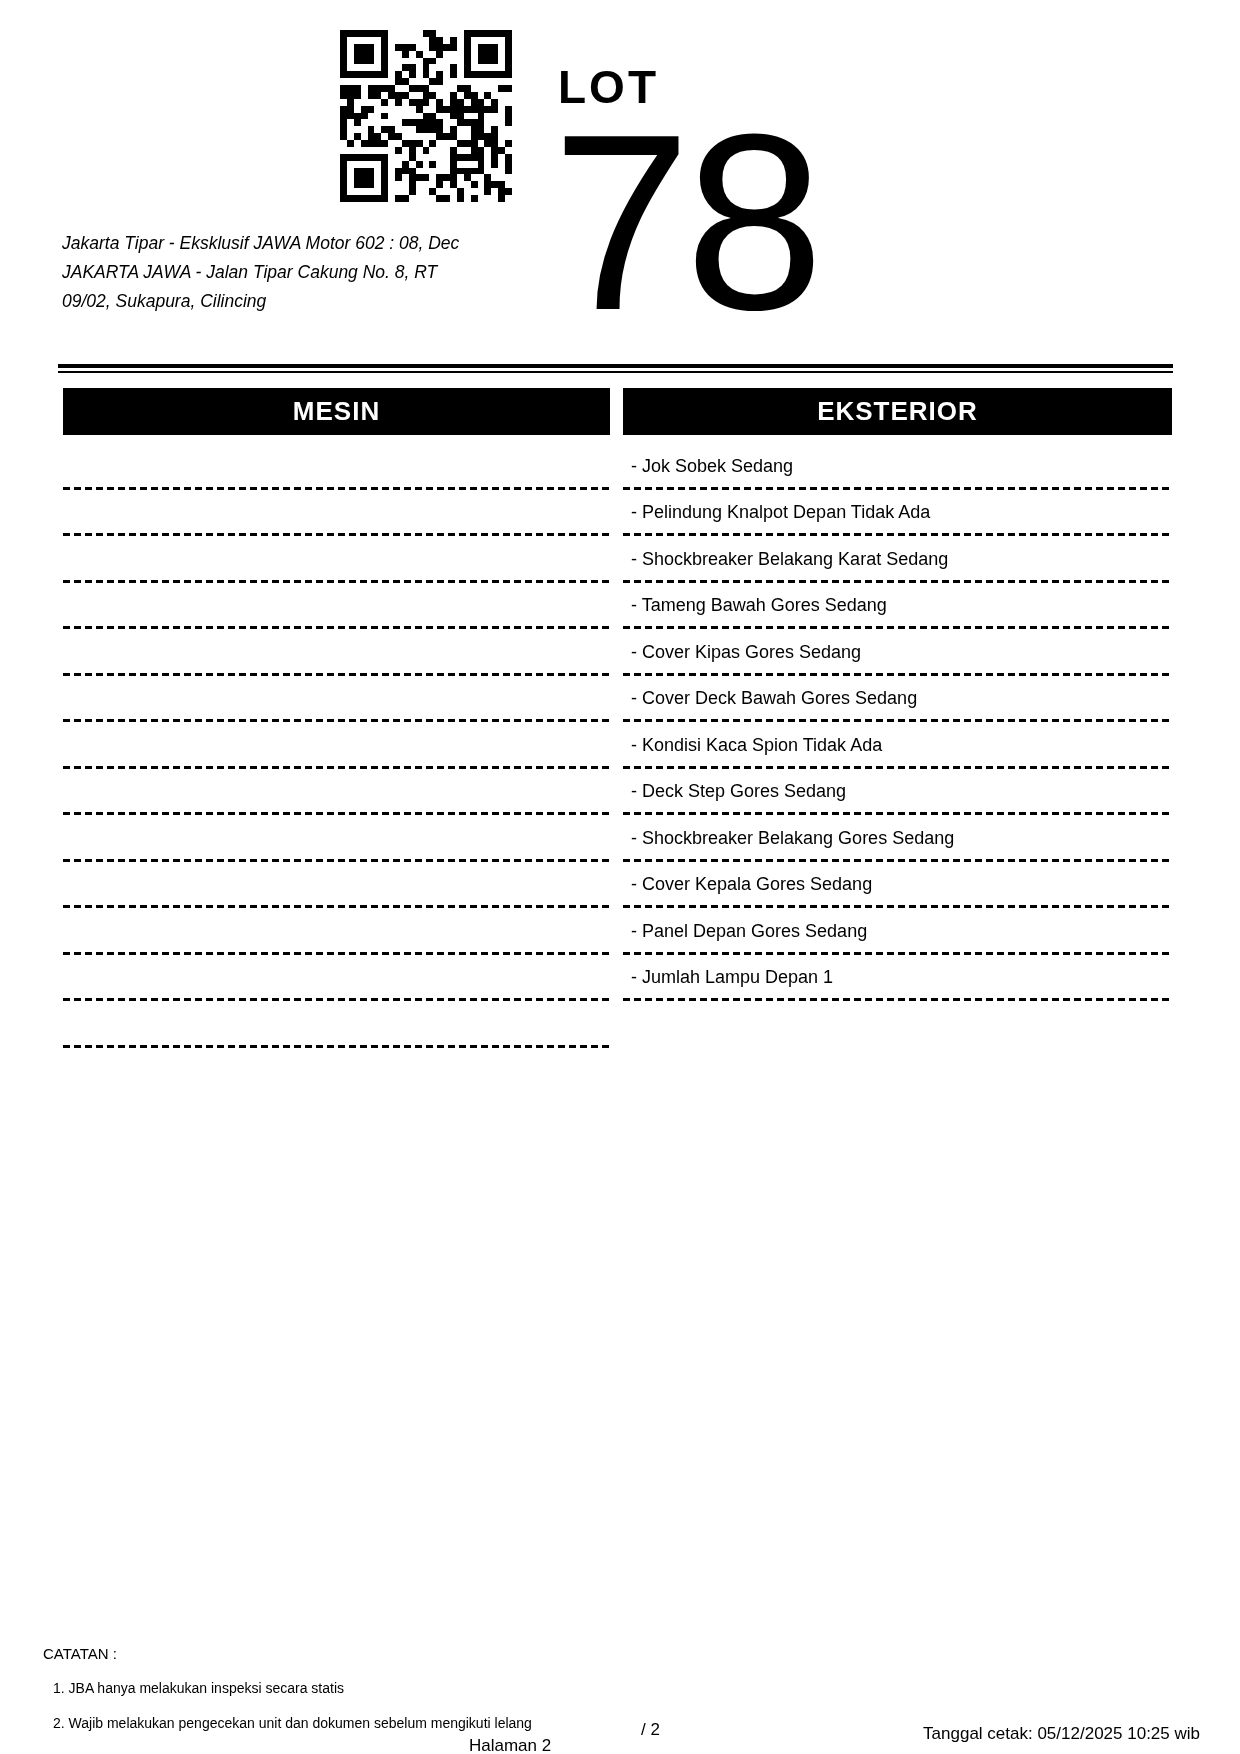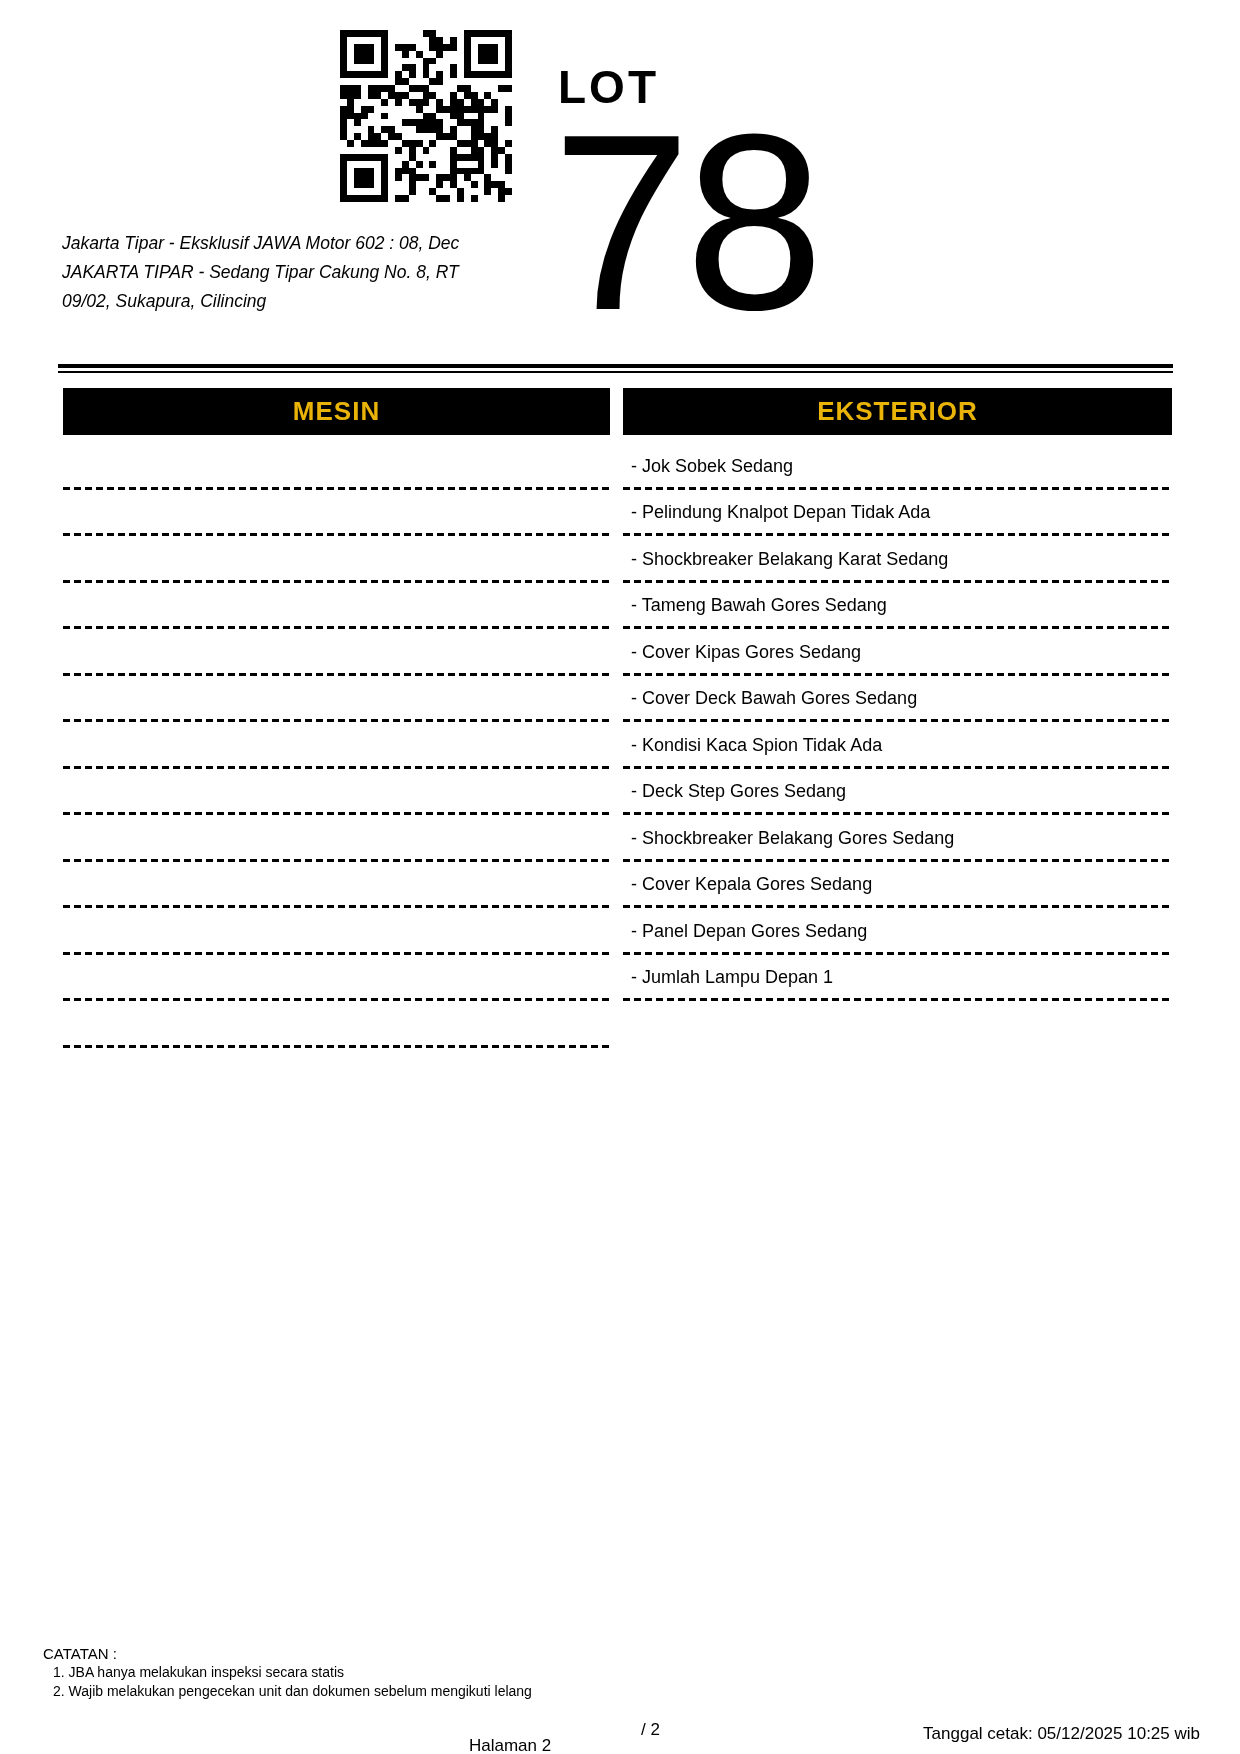--- a/index.html
+++ b/index.html
@@ -23,21 +23,21 @@
   .venue div{white-space:nowrap;font-style:italic;}
 
   
   .double-rule{
     left:58px;top:364px;width:1115px;height:3px;
     border-top:4px solid #000;border-bottom:2px solid #000;
   }
 
   
   .col-header{
-    top:388px;height:47px;background:#000;color:#eab308;
+    top:388px;height:47px;background:#000;color:#ffffff;
     font-size:26px;font-weight:bold;letter-spacing:1px;
     display:flex;align-items:center;justify-content:center;
   }
   .col-header.left{left:63px;width:547px;}
   .col-header.right{left:623px;width:549px;}
 
   .rows{top:443px;}
   .rows.left{left:63px;width:547px;}
   .rows.right{left:623px;width:549px;}
   .trow{
@@ -45,21 +45,21 @@
     padding-left:8px;box-sizing:border-box;
   }
   .trow::after{
     content:"";position:absolute;left:0;right:0;bottom:0;height:3px;
     background:repeating-linear-gradient(90deg,#000 0 7px,transparent 7px 11px);
   }
   .item-text{font-size:18px;white-space:nowrap;}
 
   
   .notes{left:43px;top:1644px;font-size:15px;line-height:19px;}
-  .notes .note-line{font-size:14px;padding-left:10px;}
+  .notes .note-line{font-size:14px;padding-left:10px;margin-top:16px;}
   .page-number{left:469px;top:1720px;font-size:17px;margin-top:16px;}
   .page-total{left:641px;top:1720px;font-size:17px;}
   .print-date{right:40px;top:1724px;font-size:17px;white-space:nowrap;}
 
   svg{display:block;}
 </style>
 </head>
 <body>
 
 <div class="abs qr">
@@ -374,21 +374,21 @@
       <rect x="19" y="24" width="1" height="1" fill="#000000"></rect>
       <rect x="23" y="24" width="1" height="1" fill="#000000"></rect>
     </svg>
 </div>
 
 <div class="abs lot-label">LOT</div>
 <div class="abs lot-number">78</div>
 
 <div class="abs venue">
   <div>Jakarta Tipar - Eksklusif JAWA Motor 602 : 08, Dec</div>
-  <div>JAKARTA TIPAR - Sedang Tipar Cakung No. 8, RT</div>
+  <div>JAKARTA JAWA - Jalan Tipar Cakung No. 8, RT</div>
   <div>09/02, Sukapura, Cilincing</div>
 </div>
 
 <div class="abs double-rule"></div>
 
 <div class="abs col-header left">MESIN</div>
 <div class="abs col-header right">EKSTERIOR</div>
 
 <div class="abs rows left">
     <div class="trow">

